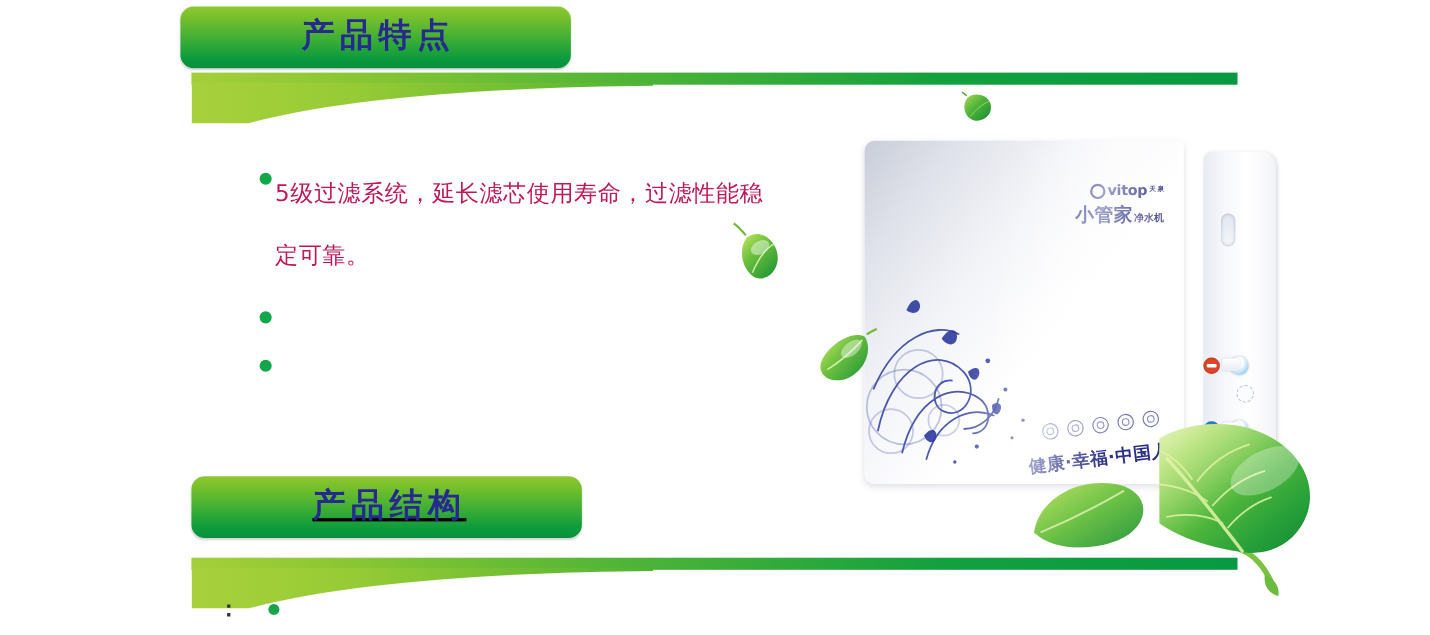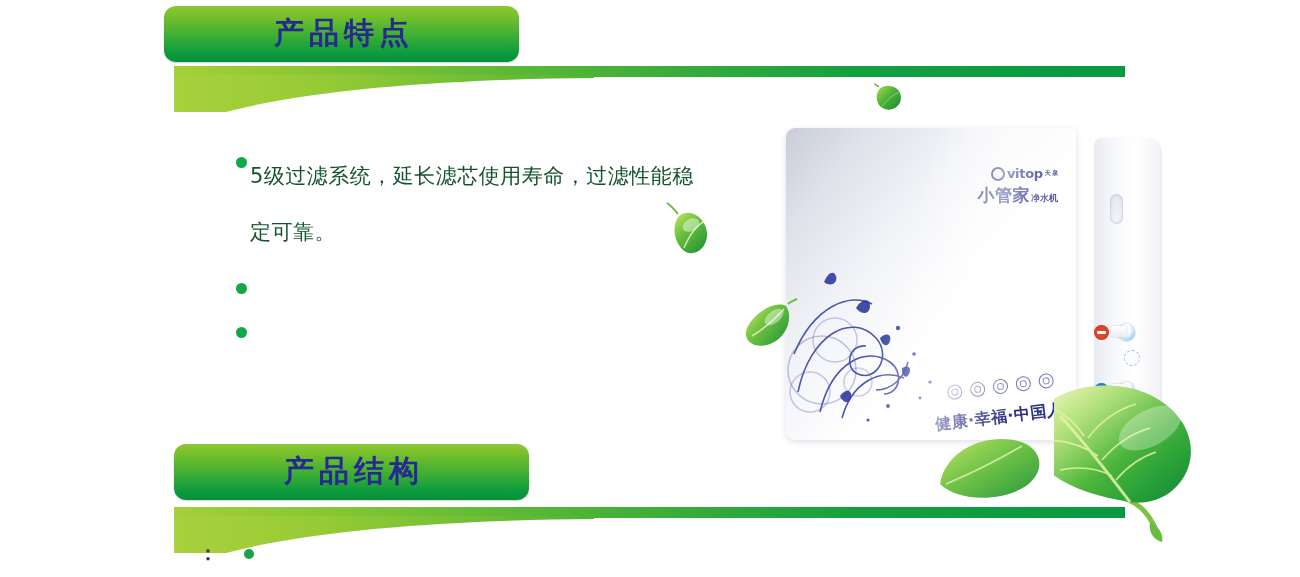--- a/index.html
+++ b/index.html
@@ -33,21 +33,21 @@
   .banner-title {
     color: #262a8e;
     font-size: 30px;
     font-weight: bold;
     letter-spacing: 5px;
     text-indent: 5px;
     line-height: 1;
     transform: translateY(-1px);
   }
   #banner-features { left: 164px; top: 6px; }
-  #banner-structure { left: 174px; top: 444px; }
+  #banner-structure { left: 174px; top: 433px; text-decoration: underline; }
 
   
   .divider {
     position: absolute;
     left: 174px;
     width: 951px;
     height: 48px;
   }
   .divider-bar {
     position: absolute;
@@ -85,21 +85,21 @@
   .bullet-dot {
     flex: 0 0 auto;
     width: 11px;
     height: 11px;
     border-radius: 50%;
     background: #13a74b;
     margin-top: 9px;
     margin-right: 3px;
   }
   .feature-text {
-    color: #14532d;
+    color: #be185d;
     font-size: 21px;
     line-height: 56px;
     letter-spacing: 0.5px;
     white-space: pre-line;
   }
 
   
   #structure-line {
     position: absolute;
     left: 198px;

